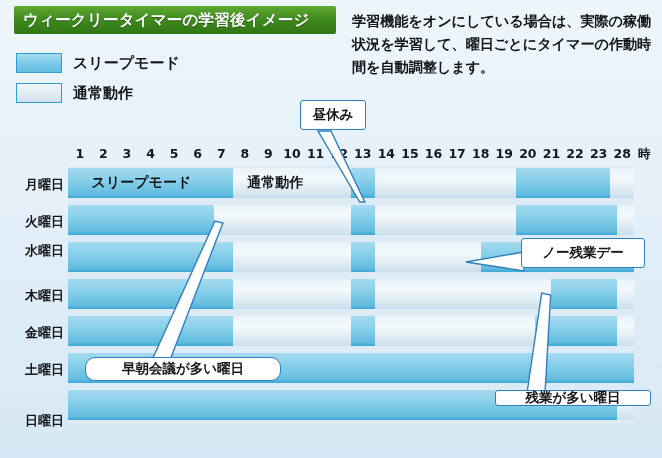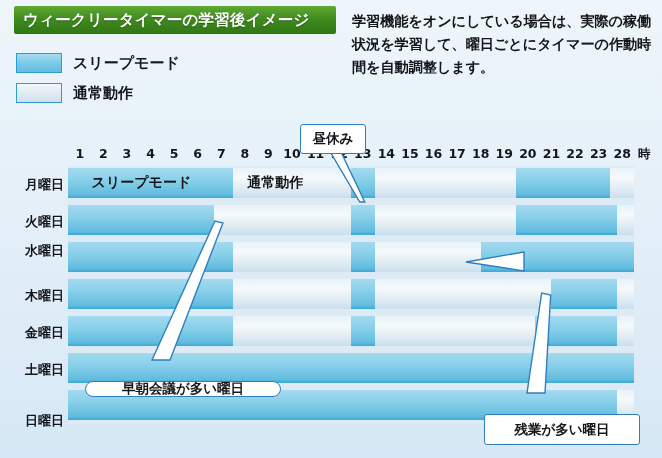--- a/index.html
+++ b/index.html
@@ -158,21 +158,20 @@
     border-radius: 3px;
     display: flex;
     align-items: center;
     justify-content: center;
     font-size: 13.5px;
     font-weight: bold;
     color: #14161a;
     white-space: nowrap;
     box-sizing: border-box;
     z-index: 6;
-    margin-top: 24px;
   }
   .leader {
     position: absolute;
     z-index: 5;
     overflow: visible;
   }
 </style>
 </head>
 <body>
 
@@ -282,21 +281,22 @@
       <div style="position: absolute; left: 247.233px; top: 28px; font-size: 14px; font-weight: bold; color: rgb(20, 22, 26); white-space: nowrap; z-index: 4;">通常動作</div>
     </div>
 
 <svg class="leader" width="662" height="458" style="left: 0px; top: 0px;">
       <polygon points="318,131 331,131 364.79166666666663,202 359.79166666666663,202" fill="#ffffff" stroke="#2f7fbf" stroke-width="1.4"></polygon>
     </svg>
     <div class="callout" style="left: 300px; top: 100px; width: 66px; height: 30px;">昼休み</div>
     <svg class="leader" width="662" height="458" style="left: 0px; top: 0px;">
       <polygon points="524,252 466,262 524,271" fill="#ffffff" stroke="#2f7fbf" stroke-width="1.4"></polygon>
     </svg>
+    <div class="callout" style="left: 521px; top: 238px; width: 124px; height: 30px;">ノー残業デー</div>
     <svg class="leader" width="662" height="458" style="left: 0px; top: 0px;">
       <polygon points="170,360 152,360 214.93333333333334,221 222.93333333333334,223" fill="#ffffff" stroke="#2f7fbf" stroke-width="1.4"></polygon>
     </svg>
-    <div class="callout" style="left: 85px; top: 357px; width: 196px; height: 16px; border-radius: 10px;">早朝会議が多い曜日</div>
+    <div class="callout" style="left: 85px; top: 357px; width: 196px; height: 24px; border-radius: 10px;">早朝会議が多い曜日</div>
     <svg class="leader" width="662" height="458" style="left: 0px; top: 0px;">
       <polygon points="545,393 527,393 541.6666666666666,293 550.6666666666666,295" fill="#ffffff" stroke="#2f7fbf" stroke-width="1.4"></polygon>
     </svg>
-    <div class="callout" style="left: 484px; top: 390px; width: 156px; height: 31px; text-align: center;">残業が多い曜日</div>
+    <div class="callout" style="left: 495px; top: 390px; width: 156px; height: 16px; text-align: center;">残業が多い曜日</div>
   </div>
 
 </body></html>

